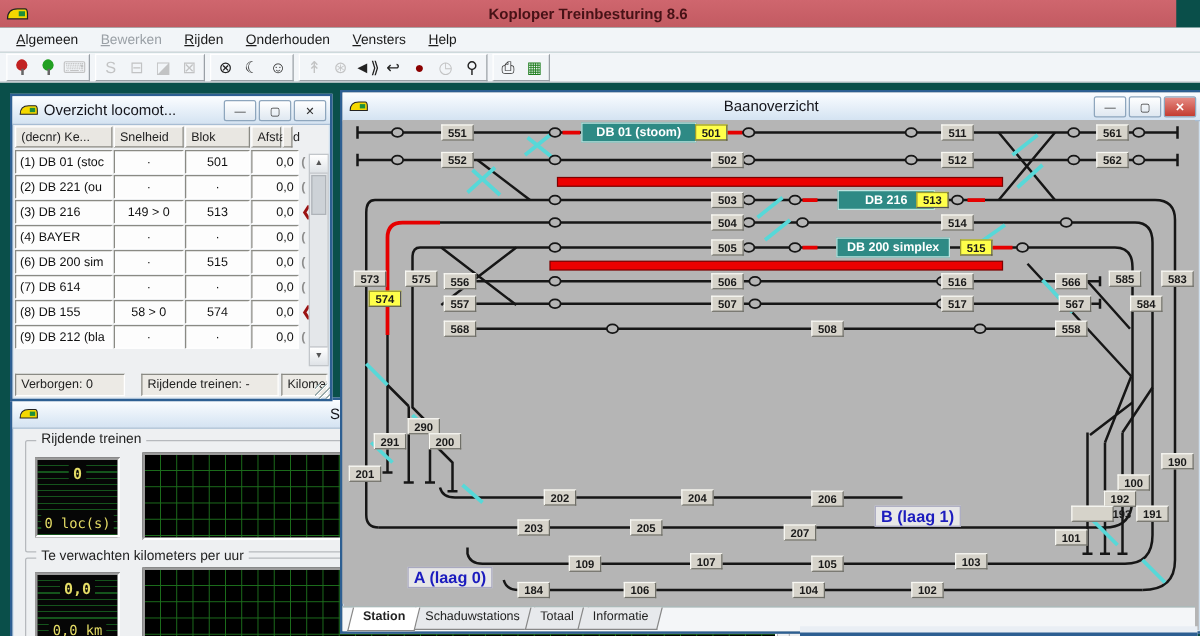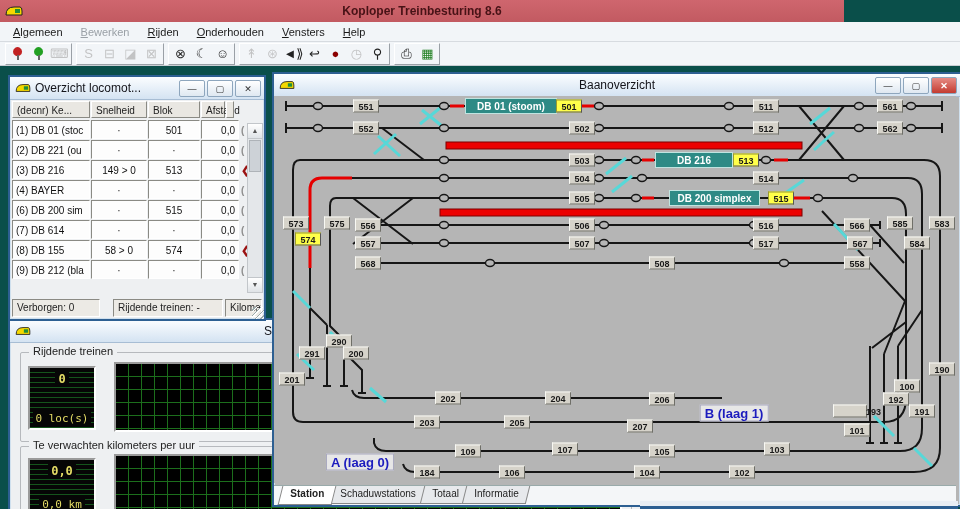--- a/index.html
+++ b/index.html
@@ -1,19 +1,19 @@
 <!DOCTYPE html>
 <html><head>
 <meta charset="utf-8">
 <style>
   html,body{margin:0;padding:0}
   body{width:960px;height:509px;overflow:hidden;position:relative;
        font-family:"Liberation Sans",sans-serif;font-size:11px;background:#0a4f4a;-webkit-font-smoothing:antialiased}
   
-  .titlebar{position:absolute;left:0;top:0;width:844px;height:22px;background:linear-gradient(#cf666e,#c25a61);
+  .titlebar{position:absolute;left:0;top:0;width:941px;height:22px;background:linear-gradient(#cf666e,#c25a61);
             display:flex;align-items:center}
   .titlebar .apptitle{position:absolute;left:0;right:0;text-align:center;font-weight:bold;color:#471216;font-size:12px}
   .appicon{width:18px;height:14px;margin-left:5px;z-index:2}
   .menubar{position:absolute;left:0;top:22px;width:960px;height:20px;background:#f2f5f8;border-bottom:1px solid #d7dbe0;
            display:flex;align-items:center;padding-left:4px;box-sizing:border-box}
   .menu-item{padding:2px 9px;color:#1a1a1a;cursor:default}
   .menu-item u{text-decoration:underline}
   .menu-item.disabled{color:#9aa0a6}
   .toolbar{position:absolute;left:0;top:42px;width:960px;height:24px;background:#f2f5f8;border-bottom:1px solid #c9ced4;
            display:flex;align-items:center;padding-left:3px;box-sizing:border-box}
@@ -354,21 +354,21 @@
         <ellipse cx="170" cy="147" rx="4.5" ry="3.5"></ellipse>
           <ellipse cx="330" cy="147" rx="4.5" ry="3.5"></ellipse>
           <ellipse cx="480" cy="147" rx="4.5" ry="3.5"></ellipse>
           <ellipse cx="579" cy="147" rx="4.5" ry="3.5"></ellipse>
         <ellipse cx="216" cy="167" rx="4.5" ry="3.5"></ellipse>
           <ellipse cx="510" cy="167" rx="4.5" ry="3.5"></ellipse>
       </g>
     </svg>
     <div id="trackLabels">
         <div class="train" style="left: 191px; top: 10px; width: 92px;">DB 01 (stoom)</div>
-        <div class="train" style="left: 381px; top: 64px; width: 78px;">DB 216</div>
+        <div class="train" style="left: 396px; top: 64px; width: 78px;">DB 216</div>
         <div class="train" style="left: 395px; top: 102px; width: 91px;">DB 200 simplex</div>
         <div class="blk" style="left: 92px; top: 10px;">551</div>
         <div class="blk" style="left: 492px; top: 10px;">511</div>
         <div class="blk" style="left: 616px; top: 10px;">561</div>
         <div class="blk" style="left: 92px; top: 32px;">552</div>
         <div class="blk" style="left: 308px; top: 32px;">502</div>
         <div class="blk" style="left: 492px; top: 32px;">512</div>
         <div class="blk" style="left: 616px; top: 32px;">562</div>
         <div class="blk" style="left: 308px; top: 64px;">503</div>
         <div class="blk y" style="left: 472px; top: 64px;">513</div>
@@ -397,21 +397,21 @@
         <div class="blk" style="left: 65px; top: 245px;">290</div>
         <div class="blk" style="left: 38px; top: 257px;">291</div>
         <div class="blk" style="left: 82px; top: 257px;">200</div>
         <div class="blk" style="left: 18px; top: 283px;">201</div>
         <div class="blk" style="left: 668px; top: 273px;">190</div>
         <div class="blk" style="left: 633px; top: 290px;">100</div>
         <div class="blk" style="left: 174px; top: 302px;">202</div>
         <div class="blk" style="left: 284px; top: 302px;">204</div>
         <div class="blk" style="left: 388px; top: 303px;">206</div>
         <div class="blk" style="left: 622px; top: 303px;">192</div>
-        <div class="blk" style="left: 576px; top: 315px; padding-left: 32px;">193</div>
+        <div class="blk" style="left: 600px; top: 315px; padding-left: 32px;">193</div>
         <div class="blk" style="left: 648px; top: 315px;">191</div>
         <div class="blk" style="left: 153px; top: 326px;">203</div>
         <div class="blk" style="left: 243px; top: 326px;">205</div>
         <div class="blk" style="left: 366px; top: 330px;">207</div>
         <div class="blk" style="left: 583px; top: 334px;">101</div>
         <div class="blk" style="left: 194px; top: 355px;">109</div>
         <div class="blk" style="left: 291px; top: 353px;">107</div>
         <div class="blk" style="left: 388px; top: 355px;">105</div>
         <div class="blk" style="left: 503px; top: 353px;">103</div>
         <div class="blk" style="left: 153px; top: 376px;">184</div>

